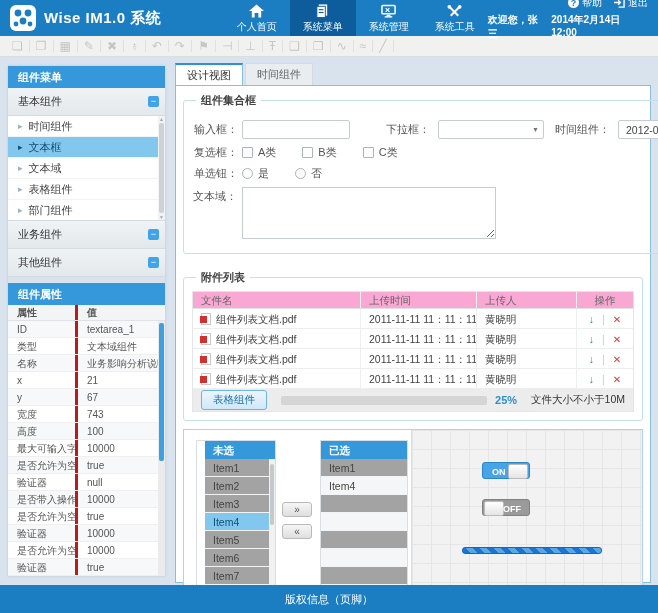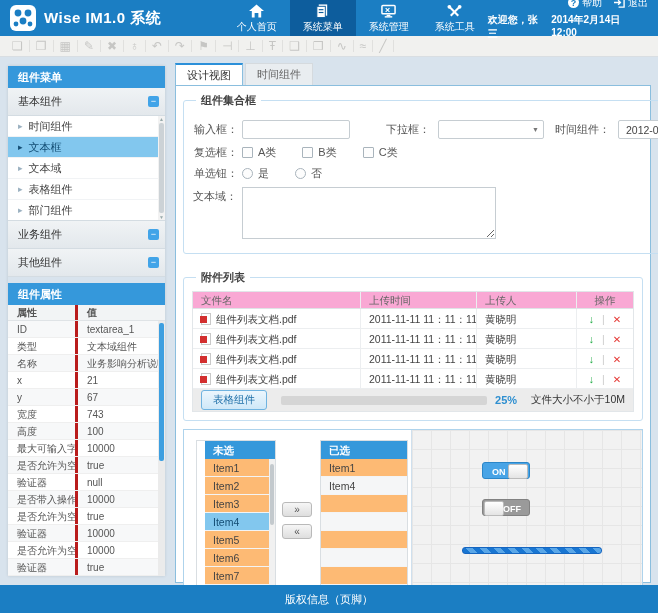--- a/index.html
+++ b/index.html
@@ -98,21 +98,21 @@
   .pfill { height:100%; background:#3b97dd; }
   .ppct { font-size:11px; color:#2e8fd0; font-weight:bold; margin-right:14px; }
   .phint { font-size:10.5px; color:#333; }
 
   
   .bottom-box { margin-top:8px; height:188px; border:1px solid #aed3ec; display:flex; }
   .transfer { width:228px; border-right:1px solid #cfe0ee; background:#fff; position:relative; flex:none; }
   .tlist { position:absolute; top:10px; width:80px; border:1px solid #d9dee2; }
   .tlist.left { left:12px;padding-left:8px; } .tlist.right { left:136px; width:88px; }
   .tl-head { height:18px; background:#3598db; color:#fff; font-size:10.5px; font-weight:bold; line-height:18px; padding-left:8px; }
-  .tl-body { height:146px; position:relative; overflow:hidden; background:#fdba74; }
+  .tl-body { height:146px; position:relative; overflow:hidden; background:#a3a3a3; }
   .tl-item { height:18px; line-height:18px; font-size:10.5px; color:#444; padding-left:8px; border-bottom:1px solid #f3f4f5; cursor:pointer; }
   .tl-item.sel { background:#82c7ee; color:#134d74; }
   .tlist.right .tl-item:nth-child(even) { background:#f5f6f7; }
   .tl-scroll { position:absolute; right:0; top:0; bottom:0; width:6px; background:#f1f1f1; }
   .tl-scroll .thumb { position:absolute; left:1px; right:1px; top:5px; height:42%; background:#c3c9cd; border-radius:2px; }
   .tbtn { position:absolute; left:98px; width:30px; height:15px; border:1px solid #b9b9b9; border-radius:3px; background:linear-gradient(#f6f6f6,#dedede); color:#555; font-size:10px; line-height:13px; text-align:center; cursor:pointer; }
   .tbtn.up { top:72px; } .tbtn.dn { top:94px; }
   .grid-panel { flex:1; background-color:#f2f2f2; background-image:linear-gradient(#e6e6e6 1px,transparent 1px),linear-gradient(90deg,#e6e6e6 1px,transparent 1px); background-size:19px 19px; position:relative; }
   .toggle { position:absolute; width:48px; height:17px; border-radius:3px; font-size:9px; font-weight:bold; color:#fff; cursor:pointer; }
   .toggle .knob { position:absolute; top:1px; width:20px; height:15px; background:linear-gradient(#fff,#e4e4e4); border-radius:2px; border:1px solid #bbb; }

